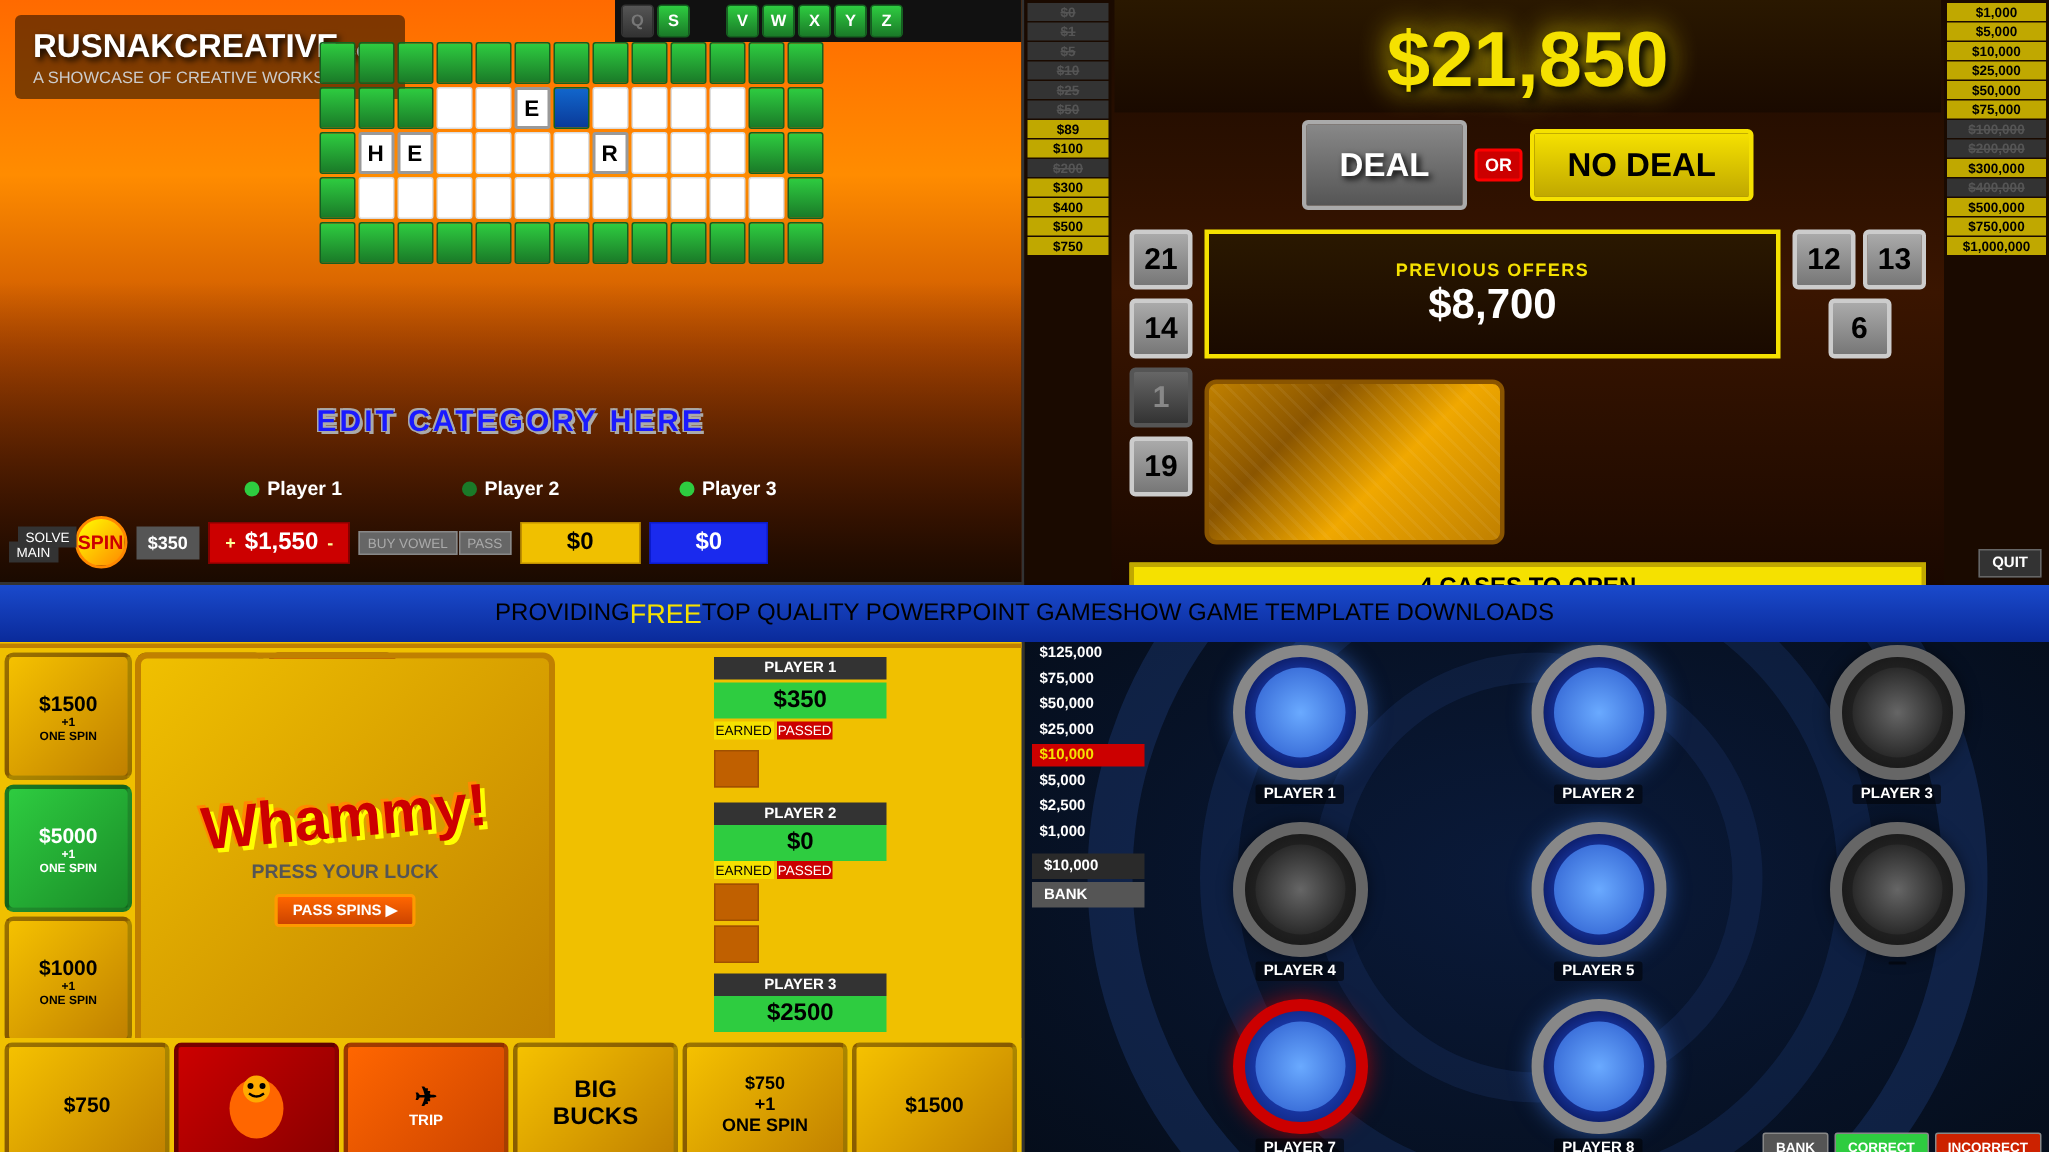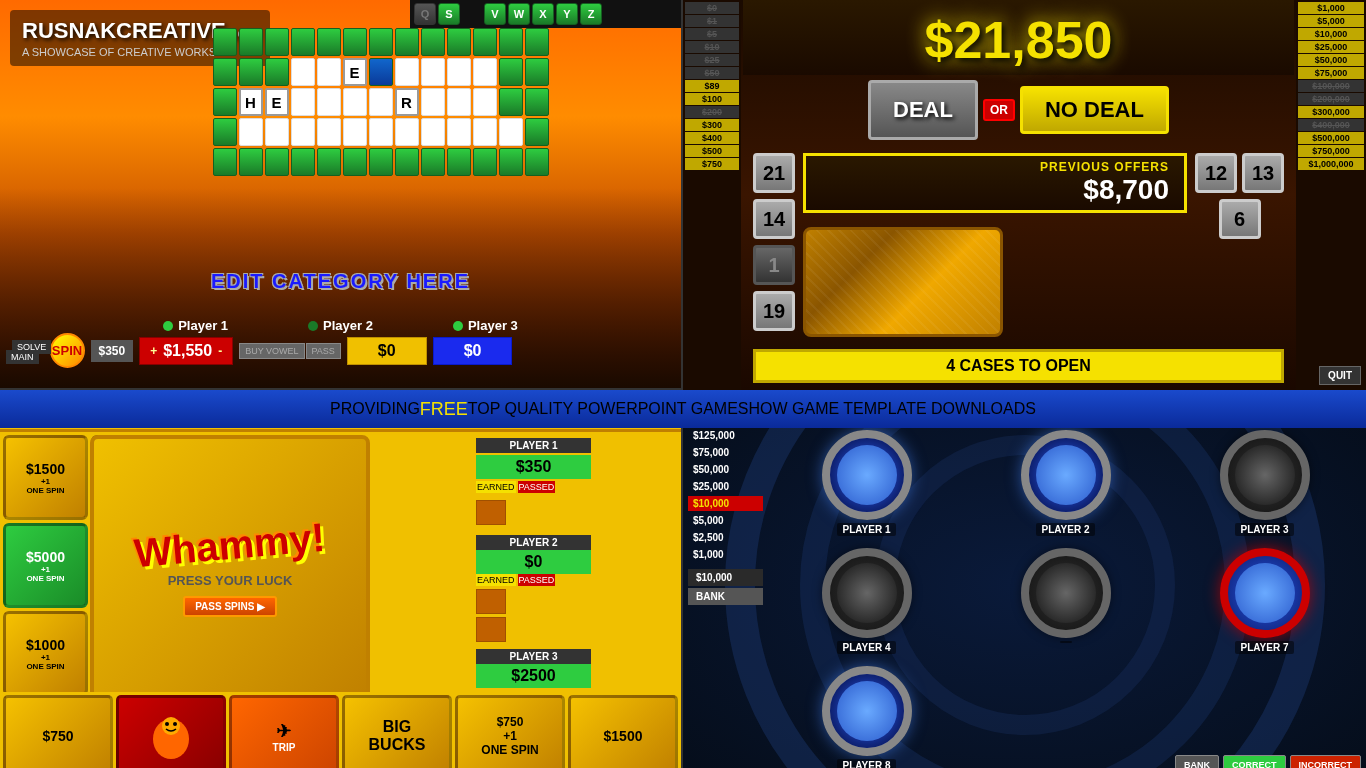--- a/index.html
+++ b/index.html
@@ -45,21 +45,21 @@
     .wheel-players {
       position: absolute; bottom: 55px; left: 0; right: 0;
       display: flex; gap: 10px; padding: 0 10px;
       align-items: center; justify-content: center;
     }
     .player-indicator { display: flex; align-items: center; gap: 5px; font-size: 13px; color: white; font-weight: bold; }
     .dot-green { width: 10px; height: 10px; border-radius: 50%; background: #2ecc40; }
     .dot-dark-green { width: 10px; height: 10px; border-radius: 50%; background: #1a7a28; }
 
     .wheel-score-row {
-      position: absolute; bottom: 20px; left: 0; right: 0;
+      position: absolute; bottom: 9px; left: 0; right: 0;
       display: flex; gap: 6px; padding: 0 6px; align-items: center;
     }
     .score-box-p1 {
       background: #cc0000; color: white; padding: 4px 10px;
       font-weight: bold; font-size: 16px; display: flex; align-items: center; gap: 6px;
       border: 1px solid #800;
     }
     .score-plus { color: #ff9; font-size: 12px; }
     .score-minus { color: #ff9; font-size: 12px; }
     .score-box-p2 { background: #f0c000; padding: 4px 30px; font-weight: bold; font-size: 16px; border: 1px solid #c09000; }
@@ -113,21 +113,21 @@
     }
     .case-box {
       background: linear-gradient(180deg, #aaa 0%, #777 100%);
       color: #000; font-size: 20px; font-weight: 900;
       width: 42px; height: 40px; display: flex; align-items: center; justify-content: center;
       border: 3px solid #ccc; border-radius: 4px; font-family: Impact, Arial;
     }
     .case-box.dark { background: linear-gradient(180deg, #666 0%, #333 100%); color: #888; border-color: #555; }
     .previous-offers-box {
       background: linear-gradient(180deg, #2a1800 0%, #1a0a00 100%);
-      border: 3px solid #f5e100; padding: 4px 15px; text-align: right;
+      border: 3px solid #f5e100; padding: 17px 15px; text-align: center;
     }
     .prev-offers-title { color: #f5e100; font-size: 12px; font-weight: bold; letter-spacing: 1px; }
     .prev-offers-amount { color: white; font-size: 28px; font-weight: 900; font-family: Impact, Arial; }
 
     .briefcase-visual {
       margin-top: 8px;
       background: linear-gradient(135deg, #c08000 0%, #8a5500 30%, #f0a800 60%, #c08000 100%);
       width: 200px; height: 110px; border-radius: 8px; border: 3px solid #8a5500;
       position: relative; overflow: hidden;
     }
@@ -706,20 +706,26 @@
         <div class="player-label">PLAYER 3</div>
       </div>
 
       <div class="player-buzzer">
         <div class="buzzer-ring black-ring">
           <div class="buzzer-inner black-inner"></div>
         </div>
         <div class="player-label">PLAYER 4</div>
       </div>
 
+      <div class="player-buzzer">
+        <div class="buzzer-ring">
+          <div class="buzzer-inner"></div>
+        </div>
+        <div class="player-label">PLAYER 5</div>
+      </div>
 
       <div class="player-buzzer">
         <div class="buzzer-ring black-ring">
           <div class="buzzer-inner black-inner"></div>
         </div>
         <div class="player-label"></div>
       </div>
 
       <div class="player-buzzer">
         <div class="buzzer-ring red-ring">

